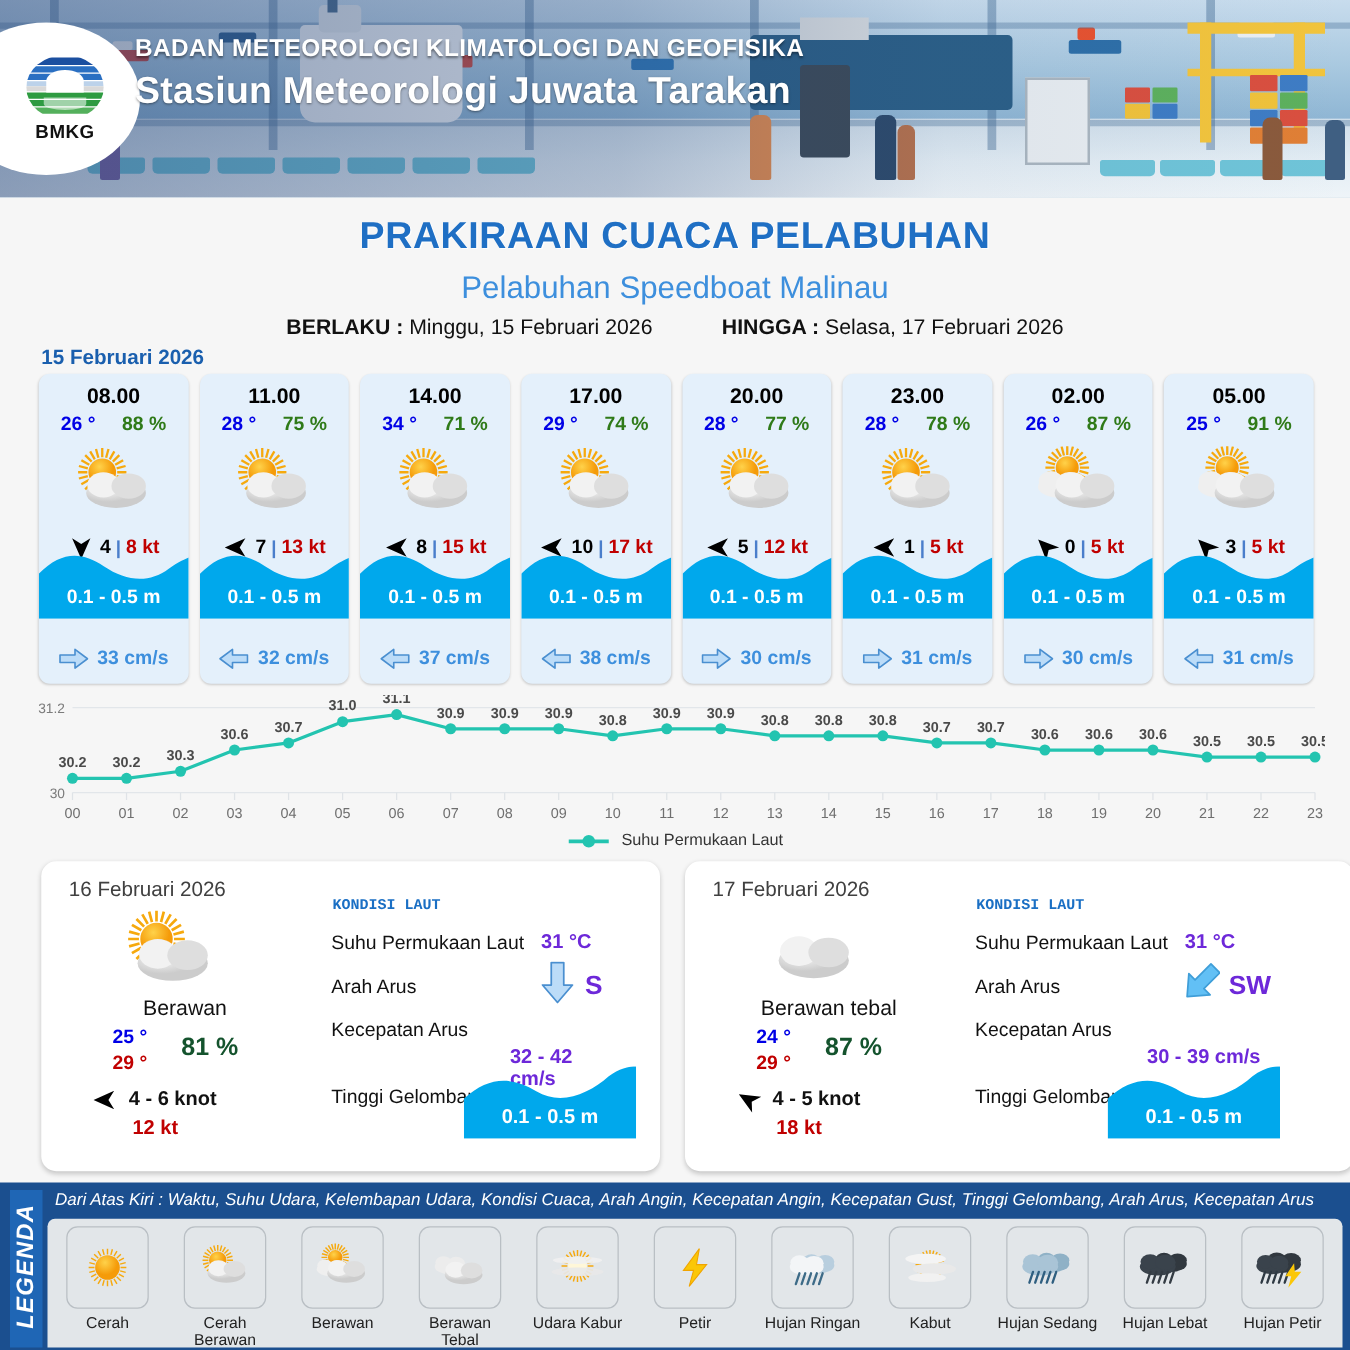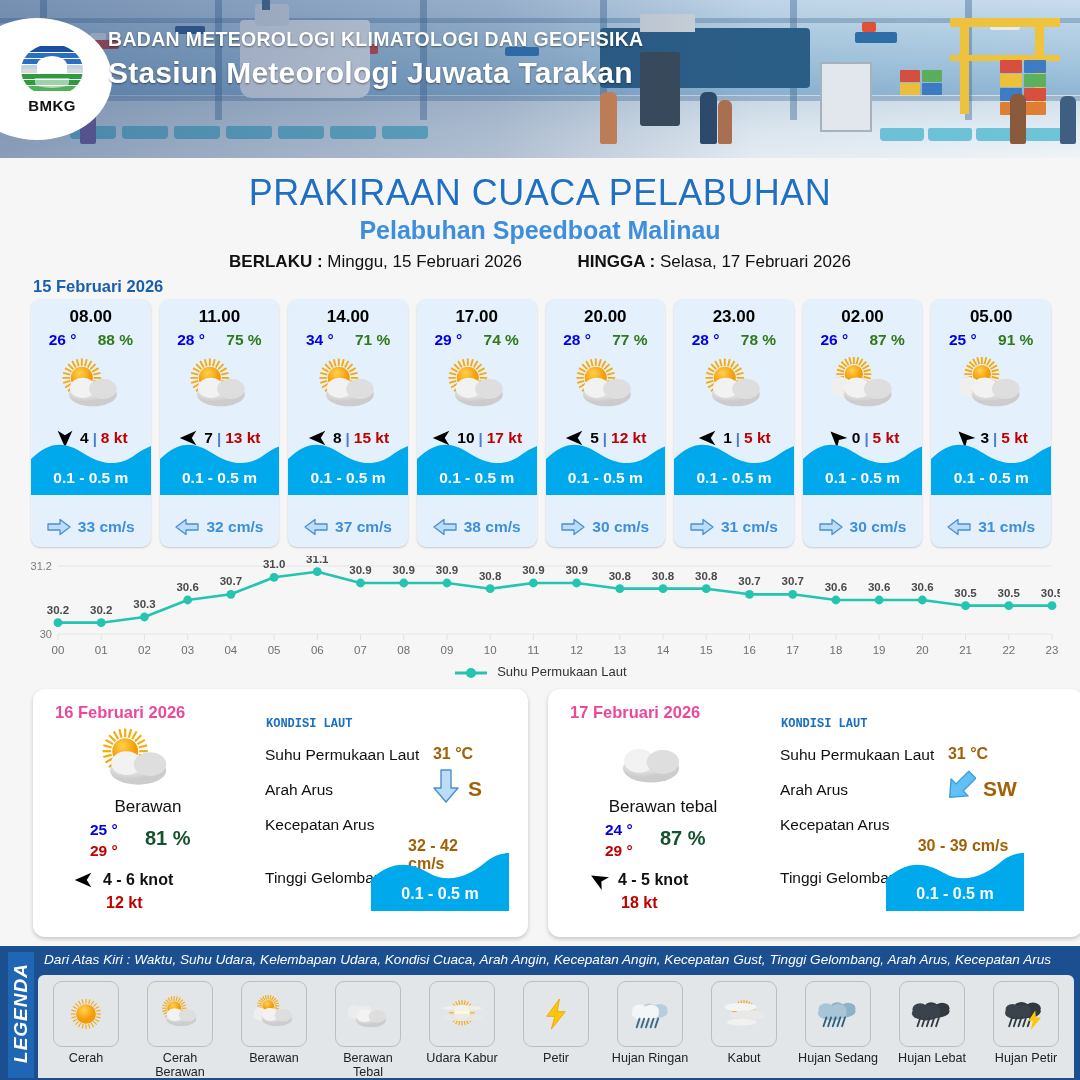--- a/index.html
+++ b/index.html
@@ -34,24 +34,24 @@
   .logo-globe{width:62px;height:52px;border-radius:50%;overflow:hidden;position:relative;margin:0 auto;}
   .lg-band{position:absolute;left:0;width:100%;}
   .logo-txt{font-size:15px;font-weight:bold;color:#111;letter-spacing:.4px;margin-top:1px;}
   .hdr-text{position:absolute;left:108px;top:28px;color:#fff;text-shadow:0 1px 2px rgba(0,0,0,.45);}
   .hdr-l1{font-size:19.5px;font-weight:bold;letter-spacing:.3px;}
   .hdr-l2{font-size:30px;font-weight:bold;margin-top:5px;letter-spacing:.2px;}
   .hdr-l3{font-size:16.5px;margin-top:11px;font-weight:400;letter-spacing:.1px;}
 
   
   .title1{position:absolute;left:0;top:172px;width:1080px;text-align:center;
-     font-size:36px;font-weight:normal;color:#1f6fc4;letter-spacing:.5px;
+     font-size:30px;font-weight:bold;color:#1f6fc4;letter-spacing:.5px;
      text-shadow:1px 1px 0 rgba(255,255,255,.9);font-stretch:condensed;}
   .title2{position:absolute;left:0;top:216px;width:1080px;text-align:center;
-     font-size:25px;font-weight:bold;color:#3d8fdd;}
+     font-size:25px;font-weight:normal;color:#3d8fdd;}
   .valid{position:absolute;left:0;top:252px;width:1080px;text-align:center;font-size:17px;color:#111;}
   .valid b{font-weight:bold;}
   .valid .sp{display:inline-block;width:46px;}
 
   
   .daylabel{position:absolute;left:33px;top:277px;font-size:16.5px;font-weight:bold;color:#1a5fae;}
 
   
   .cards{position:absolute;left:31px;top:299px;width:1020px;height:248px;display:flex;gap:9px;}
   .card{width:120px;height:248px;background:#e4f0fb;border-radius:9px;position:relative;overflow:hidden;
@@ -73,32 +73,32 @@
 
   
   .chartwrap{position:absolute;left:20px;top:556px;width:1040px;height:125px;}
   .chart-legend{position:absolute;left:0;top:664px;width:1080px;text-align:center;font-size:13px;color:#333;}
   .chart-legend .lgdot{display:inline-block;vertical-align:middle;margin-right:6px;}
 
   
   .panel{position:absolute;top:689px;width:495px;height:248px;background:#fff;border-radius:12px;
      box-shadow:0 2px 4px rgba(0,0,0,.20);}
   .panel.p1{left:33px;} .panel.p2{left:548px;padding-left:40px;}
-  .p-date{position:absolute;left:22px;top:14px;font-size:16.5px;font-weight:bold;color:#ec4899;}
+  .p-date{position:absolute;left:22px;top:14px;font-size:16.5px;font-weight:normal;color:#404040;}
   .p-icon{position:absolute;left:48px;top:38px;width:110px;height:70px;}
   .p-cond{position:absolute;top:108px;left:0;width:230px;text-align:center;font-size:17px;color:#111;}
   .p-tmin{position:absolute;left:57px;top:132px;font-size:15.5px;font-weight:bold;color:#0000e6;}
   .p-tmax{position:absolute;left:57px;top:153px;font-size:15.5px;font-weight:bold;color:#c00000;}
   .p-hum{position:absolute;left:112px;top:138px;font-size:20px;font-weight:bold;color:#14532d;}
   .p-wind{position:absolute;left:40px;top:180px;display:flex;align-items:center;gap:8px;}
   .p-wind-txt{font-size:16px;font-weight:bold;color:#111;}
   .p-gust{position:absolute;left:73px;top:205px;font-size:16px;font-weight:bold;color:#c00000;}
   .p-kl{position:absolute;left:233px;top:28px;font-size:12px;font-weight:bold;color:#1a6fc4;font-family:Liberation Mono, monospace;}
   .p-lbl{position:absolute;left:232px;font-size:15.5px;color:#111;}
-  .p-val{position:absolute;font-size:16px;font-weight:bold;color:#a16207;}
+  .p-val{position:absolute;font-size:16px;font-weight:bold;color:#6d28d9;}
 
   
   .legend{position:absolute;left:0;top:946px;width:1080px;height:134px;background:#1b4f8f;}
   .legtab{position:absolute;left:8px;top:952px;width:26px;height:126px;background:#1f66b5;}
   .legtab span{position:absolute;left:-50px;top:50px;width:126px;text-align:center;
      transform:rotate(-90deg);color:#fff;font-size:19px;font-weight:bold;font-style:italic;letter-spacing:1px;}
   .legnote{position:absolute;left:44px;top:952px;width:1030px;color:#fff;font-size:13.6px;font-style:italic;}
   .legrow{position:absolute;left:38px;top:975px;width:1036px;height:103px;background:#e2e6e9;border-radius:6px 6px 0 0;
      display:flex;align-items:flex-start;justify-content:space-between;padding:6px 8px 0;box-sizing:border-box;}
   .legitem{width:80px;text-align:center;}

